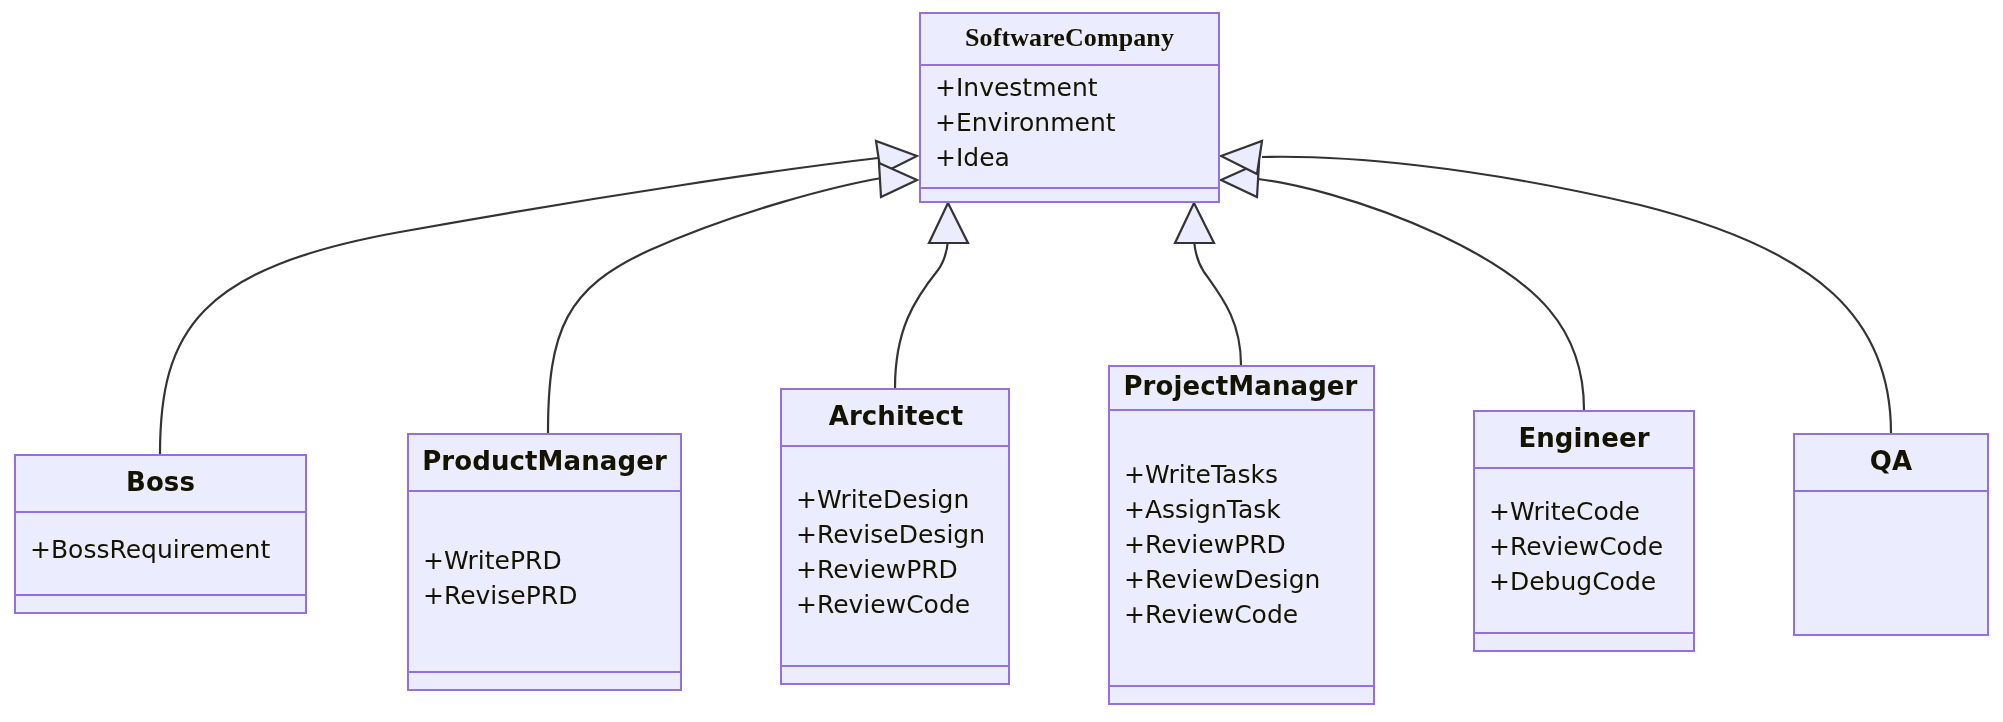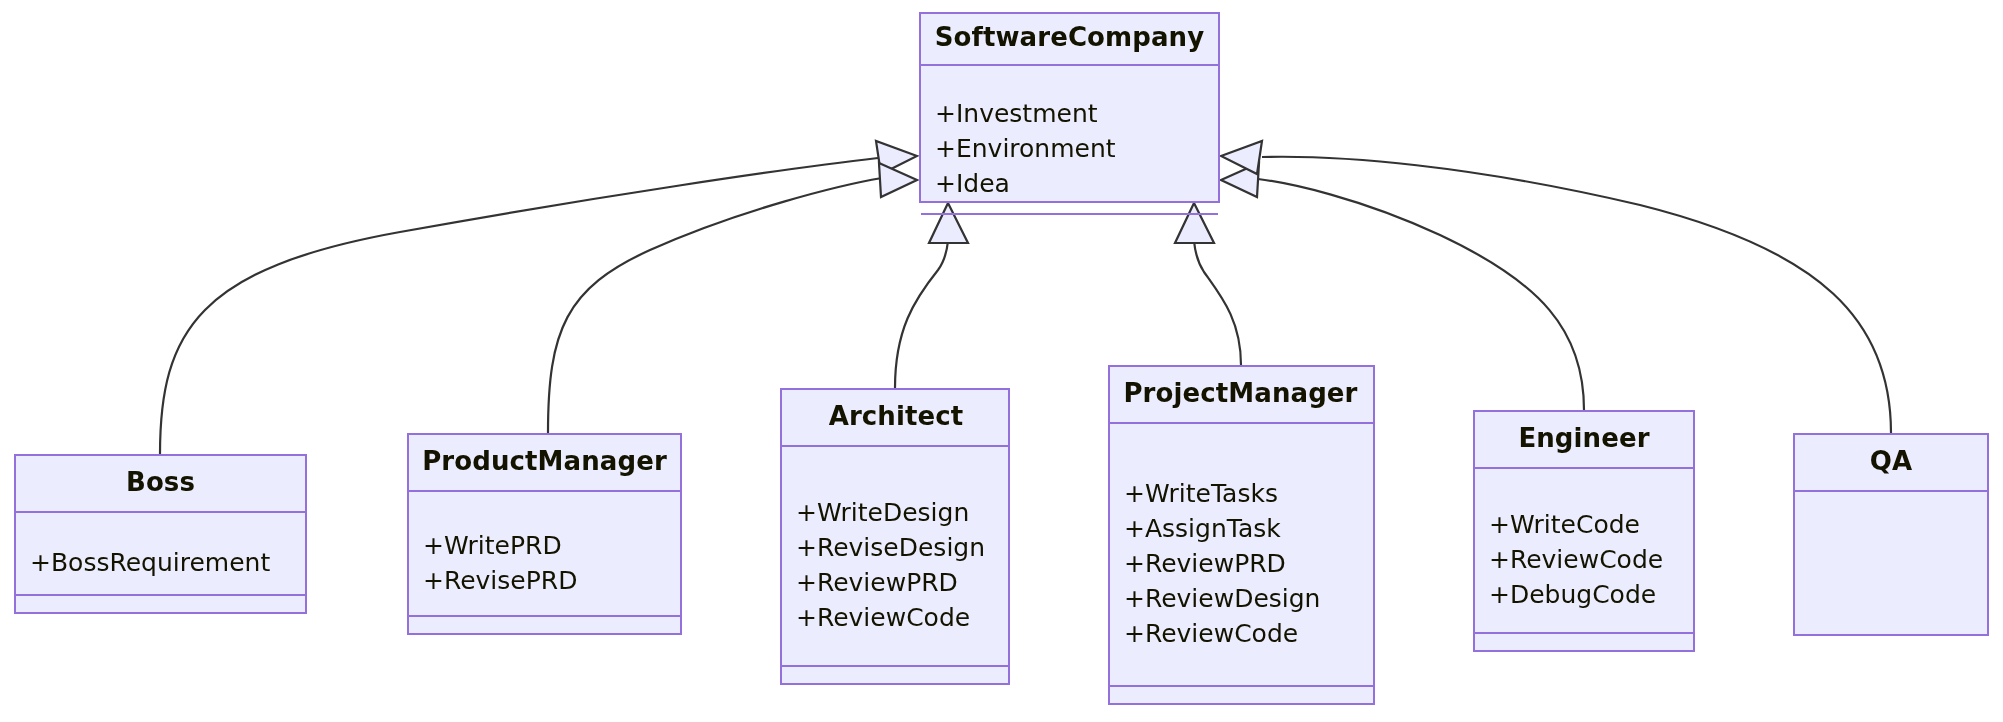--- a/index.html
+++ b/index.html
@@ -46,21 +46,21 @@
     font-weight: bold;
     font-size: 26px;
     line-height: 1.15;
     color: #131300;
     white-space: nowrap;
     letter-spacing: 0.1px;
   }
   .class-members-compartment {
     box-sizing: border-box;
     border-bottom: 2px solid #9370db;
-    padding: 30px 14px 12px 14px;
+    padding: 4px 14px 12px 14px;
     display: flex;
     flex-direction: column;
     justify-content: center;
     flex: 1 1 auto;
   }
   .member-row {
     font-size: 25px;
     line-height: 35px;
     color: #131300;
     white-space: nowrap;
@@ -92,42 +92,42 @@
     <polygon points="1194,203 1175,243 1214,243" fill="#ececff" stroke="#333333" stroke-width="2.2" stroke-linejoin="miter"></polygon>
 
     <path d="M 1584,410 C 1584,330 1540,282 1440,235 C 1360,198 1290,183 1258,179" fill="none" stroke="#333333" stroke-width="2.2"></path>
     <polygon points="1221,180 1259,163 1257,197" fill="#ececff" stroke="#333333" stroke-width="2.2" stroke-linejoin="miter"></polygon>
 
     <path d="M 1891,433 C 1891,320 1820,250 1640,205 C 1470,165 1340,155 1262,157" fill="none" stroke="#333333" stroke-width="2.2"></path>
     <polygon points="1221,156 1262,141 1257,174" fill="#ececff" stroke="#333333" stroke-width="2.2" stroke-linejoin="miter"></polygon>
   </svg>
 
   <div class="uml-class" style="left:919px; top:12px; width:301px; height:191px;">
-    <div class="class-title-compartment" style="height:57px;">
+    <div class="class-title-compartment" style="height:57px;font-family:Liberation Serif, serif;">
       <span class="class-title">SoftwareCompany</span>
     </div>
     <div class="class-members-compartment">
       <div class="member-row">+Investment</div>
       <div class="member-row">+Environment</div>
       <div class="member-row">+Idea</div>
     </div>
     <div class="class-methods-compartment"></div>
   </div>
 
   <div class="uml-class" style="left:14px; top:454px; width:293px; height:160px;">
     <div class="class-title-compartment" style="height:57px;">
       <span class="class-title">Boss</span>
     </div>
     <div class="class-members-compartment">
       <div class="member-row">+BossRequirement</div>
     </div>
     <div class="class-methods-compartment"></div>
   </div>
 
-  <div class="uml-class" style="left:407px; top:433px; width:275px; height:202px;">
+  <div class="uml-class" style="left:407px; top:433px; width:275px; height:258px;">
     <div class="class-title-compartment" style="height:57px;">
       <span class="class-title">ProductManager</span>
     </div>
     <div class="class-members-compartment">
       <div class="member-row">+WritePRD</div>
       <div class="member-row">+RevisePRD</div>
     </div>
     <div class="class-methods-compartment"></div>
   </div>
 
@@ -138,21 +138,21 @@
     <div class="class-members-compartment">
       <div class="member-row">+WriteDesign</div>
       <div class="member-row">+ReviseDesign</div>
       <div class="member-row">+ReviewPRD</div>
       <div class="member-row">+ReviewCode</div>
     </div>
     <div class="class-methods-compartment"></div>
   </div>
 
   <div class="uml-class" style="left:1108px; top:365px; width:267px; height:340px;">
-    <div class="class-title-compartment" style="height:57px;padding-left:12px;">
+    <div class="class-title-compartment" style="height:44px;padding-left:12px;">
       <span class="class-title">ProjectManager</span>
     </div>
     <div class="class-members-compartment">
       <div class="member-row">+WriteTasks</div>
       <div class="member-row">+AssignTask</div>
       <div class="member-row">+ReviewPRD</div>
       <div class="member-row">+ReviewDesign</div>
       <div class="member-row">+ReviewCode</div>
     </div>
     <div class="class-methods-compartment"></div>

